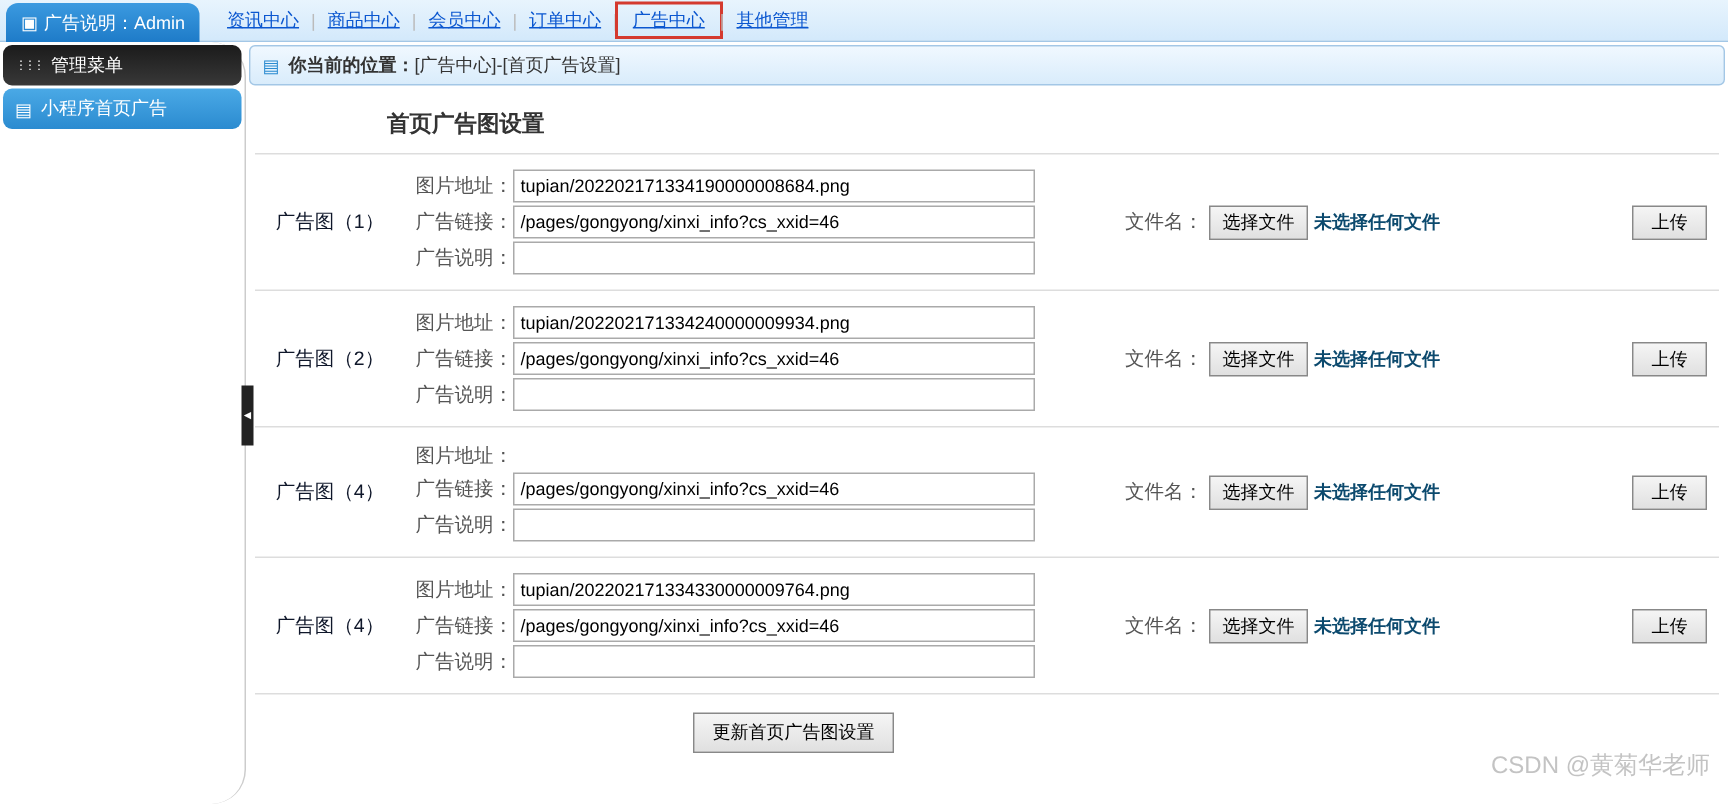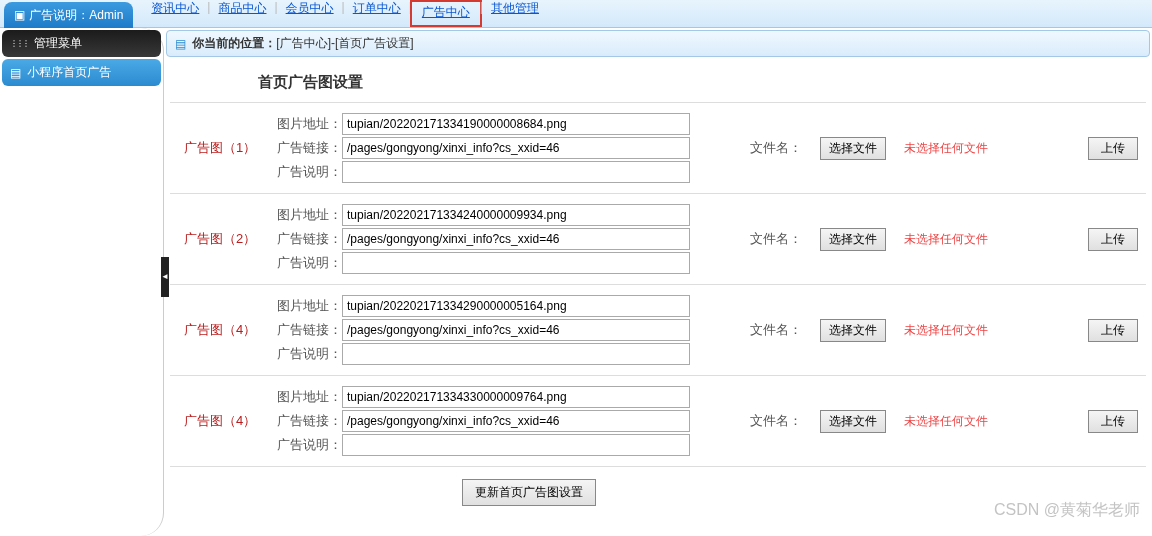--- a/index.html
+++ b/index.html
@@ -1,21 +1,21 @@
 <!DOCTYPE html>
 <html><head>
   <meta charset="utf-8">
   <style>
     * { margin: 0; padding: 0; box-sizing: border-box; }
     body { font-family: "Microsoft YaHei", Arial, sans-serif; font-size: 12px; color: #333; background: #fff; width: 1152px; height: 536px; overflow: hidden; position: relative; }
     
     .top-bar { display: flex; height: 28px; background: linear-gradient(#e8f4fd, #d3e9fb); border-bottom: 1px solid #a3c7e6; }
     .user-box { display: flex; align-items: center; padding: 0 10px; color: #fff; background: linear-gradient(#3b9ae0, #1e7bc8); border-radius: 8px 8px 0 0; margin: 2px 4px 0 4px; height: 26px; font-size: 12px; }
     .user-box .dot { color: #fff; margin-right: 4px; }
-    .nav-menu { display: flex; padding: 0 6px; }
+    .nav-menu { display: flex; align-items: center; padding: 0 6px; }
     .nav-item { color: #0b57d0; text-decoration: underline; padding: 0 8px; cursor: pointer; }
     .nav-sep { color: #bbb; }
     .nav-highlight { border: 2px solid #d43a2f; padding: 2px 2px; margin: 0 -2px; }
     
     .layout { display: flex; height: calc(100% - 28px); }
     .sidebar { width: 164px; background: #fff; border-right: 1px solid #ccc; position: relative; border-radius: 23px; }
     .side-head { background: linear-gradient(#1b1b1b, #383838); color: #fff; padding: 5px 8px; border-radius: 6px; margin: 2px; font-size: 12px; display: flex; align-items: center; }
     .side-head::before { content: "⋮⋮⋮"; font-size: 8px; letter-spacing: -2px; margin-right: 6px; }
     .side-sub { background: linear-gradient(#4aa9e6, #2b8bd0); color: #fff; padding: 5px 8px; border-radius: 6px; margin: 2px; font-size: 12px; display: flex; align-items: center; }
     .side-sub::before { content: "▤"; margin-right: 6px; }
@@ -26,29 +26,29 @@
     
     .main { flex: 1; display: flex; flex-direction: column; background: #fff; overflow: hidden; }
     .breadcrumb-bar { background: linear-gradient(#f0f8ff, #d9ecfb); border: 1px solid #a3c7e6; border-radius: 4px; margin: 2px; padding: 4px 8px; display: flex; align-items: center; font-size: 12px; }
     .breadcrumb-bar .bicon { margin-right: 6px; color: #2b8bd0; }
     .breadcrumb-bar b { font-weight: bold; }
     
     .content { padding: 0 6px; overflow-y: auto; flex: 1; }
     .section-title { font-size: 15px; font-weight: bold; padding: 14px 0 10px 88px; }
     
     .ad-block { border-top: 1px solid #ddd; padding: 8px 0; display: flex; align-items: center; }
-    .ad-label { width: 100px; text-align: center; font-size: 13px; color: #b91c1c; }
+    .ad-label { width: 100px; text-align: center; font-size: 13px; color: #0f172a; }
     .ad-fields { width: 420px; }
     .field-row { display: flex; align-items: center; margin: 2px 0; }
     .field-row label { width: 72px; text-align: right; font-size: 13px; color: #555; }
     .field-row input { flex: 1; height: 22px; border: 1px solid #aaa; padding: 0 4px; font-size: 12px; }
-    .file-area { flex: 1; display: flex; align-items: center; gap: 18px; padding-left: 60px; }
+    .file-area { flex: 1; display: flex; align-items: center; gap: 4px; padding-left: 60px; }
     .file-label { font-size: 13px; color: #555; }
     .file-btn { background: linear-gradient(#f5f5f5, #e0e0e0); border: 1px solid #888; padding: 2px 8px; cursor: pointer; font-size: 12px; }
-    .file-text { font-size: 12px; color: #ef4444; }
+    .file-text { font-size: 12px; color: #0c4a6e; font-weight: bold; }
     .upload-btn { background: linear-gradient(#f5f5f5, #e0e0e0); border: 1px solid #888; padding: 2px 12px; cursor: pointer; font-size: 12px; margin-right: 8px; }
     
     .submit-row { padding: 12px 0 0 278px; border-top: 1px solid #ddd; }
     .submit-btn { background: linear-gradient(#f5f5f5, #e0e0e0); border: 1px solid #888; padding: 4px 12px; cursor: pointer; font-size: 12px; margin-left: 14px; }
     
     .watermark { position: absolute; right: 12px; bottom: 15px; color: rgba(180,180,180,0.8); font-size: 16px; pointer-events: none; }
   </style>
 </head>
 <body>
 
@@ -133,21 +133,20 @@
       <button class="file-btn">选择文件</button>
       <span class="file-text">未选择任何文件</span>
     </div>
     <button class="upload-btn">上传</button>
   </div>
           <div class="ad-block">
     <div class="ad-label">广告图（4）</div>
     <div class="ad-fields">
       <div class="field-row">
         <label>图片地址：</label>
-        <input type="text" value="tupian/202202171334290000005164.png" style="">
       </div>
       <div class="field-row">
         <label>广告链接：</label>
         <input type="text" value="/pages/gongyong/xinxi_info?cs_xxid=46" style="">
       </div>
       <div class="field-row">
         <label>广告说明：</label>
         <input type="text" value="" style="">
       </div>
     </div>

